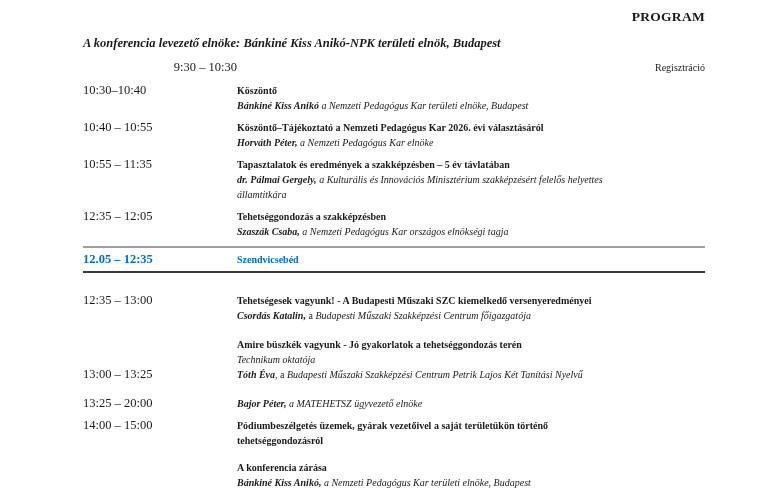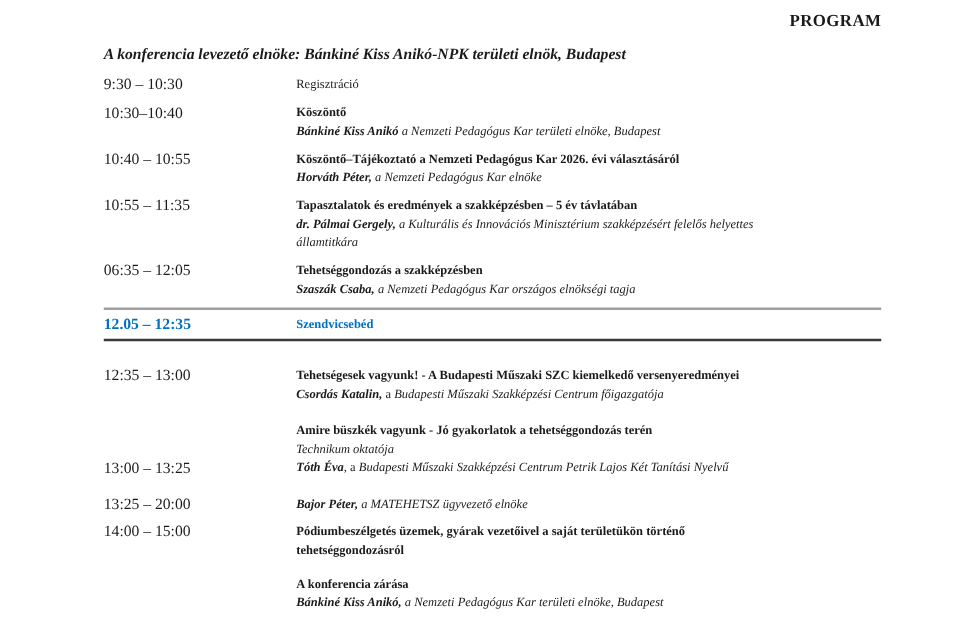--- a/index.html
+++ b/index.html
@@ -12,21 +12,21 @@
   .doc-title {
     margin: 0; font-size: 13.5px; font-weight: bold; line-height: 15px;
     text-align: right; letter-spacing: 0.3px;
   }
   .doc-subtitle {
     margin: 12px 0 9px 0; font-size: 12.5px; line-height: 15px;
     font-weight: bold; font-style: italic;
   }
   .rows { }
   .row { display: flex; margin-bottom: 7px; }
-  .rows > .row:nth-child(1) { margin-bottom: 8px; }
+  .rows > .row:nth-child(1) { margin-bottom: 8px; text-align: right; }
   .rows > .row:nth-child(7) { margin-bottom: 14px; }
   .rows > .row:nth-child(8) { margin-bottom: 14px; align-items: flex-end; }
   .rows > .row:nth-child(10) { margin-bottom: 12px; }
   .time {
     flex: 0 0 154px; width: 154px;
     font-size: 12.5px; line-height: 15px;
   }
   .time-regular { font-weight: normal; }
   .time-bold { font-weight: normal; }
   .time-lunch { font-weight: bold; color: var(--accent, #0070C0); }
@@ -73,21 +73,21 @@
       </div>
       <div class="row">
         <div class="time time-bold">10:55 – 11:35</div>
         <div class="content">
           <div class="line"><span class="seg-b">Tapasztalatok és eredmények a szakképzésben – 5 év távlatában</span></div>
           <div class="line"><span class="seg-bi">dr. Pálmai Gergely,</span><span class="seg-i"> a Kulturális és Innovációs Minisztérium szakképzésért felelős helyettes</span></div>
           <div class="line"><span class="seg-i">államtitkára</span></div>
         </div>
       </div>
       <div class="row">
-        <div class="time time-bold">06:35 – 12:05</div>
+        <div class="time time-bold">12:35 – 12:05</div>
         <div class="content">
           <div class="line"><span class="seg-b">Tehetséggondozás a szakképzésben</span></div>
           <div class="line"><span class="seg-bi">Szaszák Csaba,</span><span class="seg-i"> a Nemzeti Pedagógus Kar országos elnökségi tagja</span></div>
         </div>
       </div>
       <div class="row row-lunch">
         <div class="time time-lunch">12.05 – 12:35</div>
         <div class="content">
           <div class="line"><span class="seg-b">Szendvicsebéd</span></div>
         </div>

